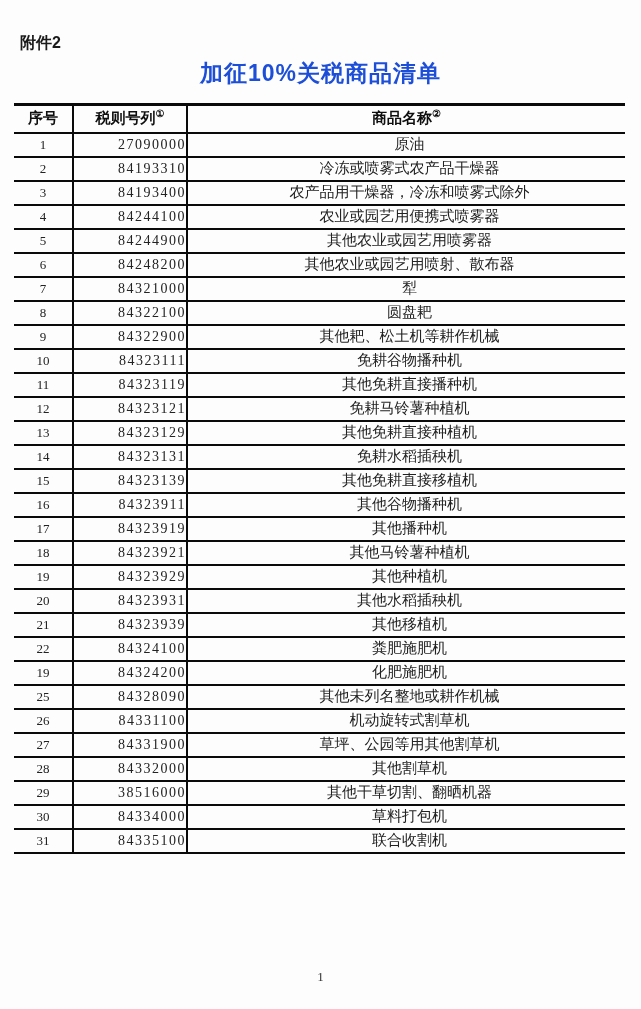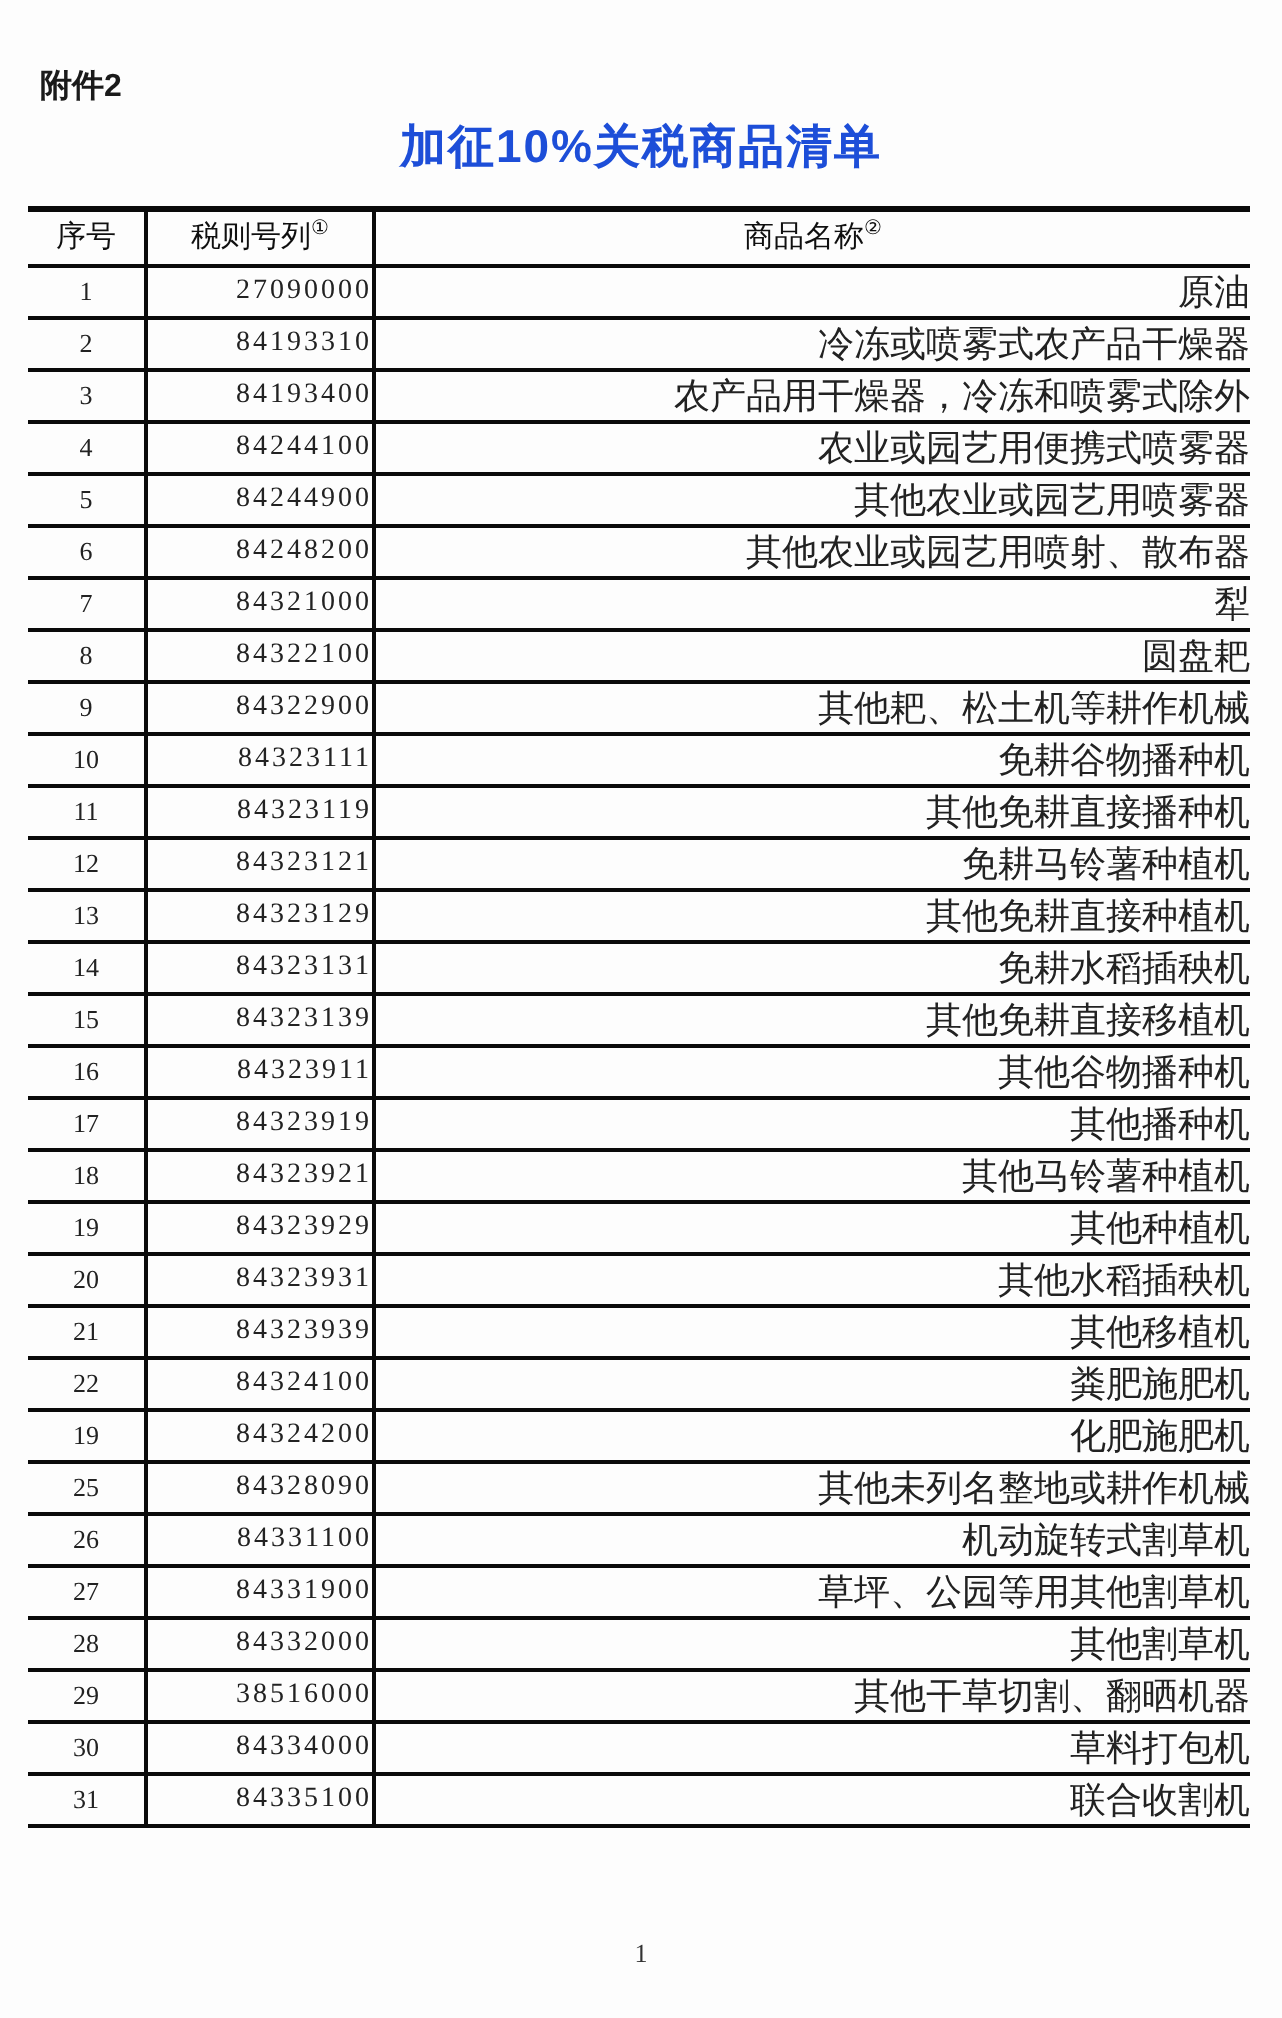--- a/index.html
+++ b/index.html
@@ -45,21 +45,21 @@
     border-collapse: collapse;
     table-layout: fixed;
     border-top: 3px solid #0a0a0a;
   }
   col.c-serial { width: 59px; }
   col.c-code   { width: 114px; }
   col.c-name   { width: 438px; }
   .tariff-table th {
     height: 28px;
     border-bottom: 2px solid #0a0a0a;
-    font-weight: normal;
+    font-weight: bold;
     font-size: 15px;
     text-align: center;
     vertical-align: middle;
     color: #0f0f0f;
     font-family: "Liberation Serif", serif;
   }
   .tariff-table td {
     height: 24px;
     border-bottom: 2px solid #0a0a0a;
     font-size: 14px;
@@ -69,21 +69,21 @@
     white-space: nowrap;
   }
   .tariff-table th:nth-child(1),
   .tariff-table td:nth-child(1),
   .tariff-table th:nth-child(2),
   .tariff-table td:nth-child(2) {
     border-right: 2px solid #0a0a0a;
   }
   .tariff-table td:nth-child(1) { text-align: center; font-size: 13px; }
   .tariff-table td:nth-child(2) { text-align: right; letter-spacing: 1.5px; font-size: 14px; }
-  .tariff-table td:nth-child(3) { text-align: right; padding-left: 6px; font-size: 18px; }
+  .tariff-table td:nth-child(3) { text-align: center; padding-left: 6px; font-size: 15px; }
   .tariff-table th sup {
     font-size: 10px;
     vertical-align: super;
     line-height: 0;
   }
   .page-number {
     position: absolute;
     top: 969px;
     left: 0;
     width: 100%;

